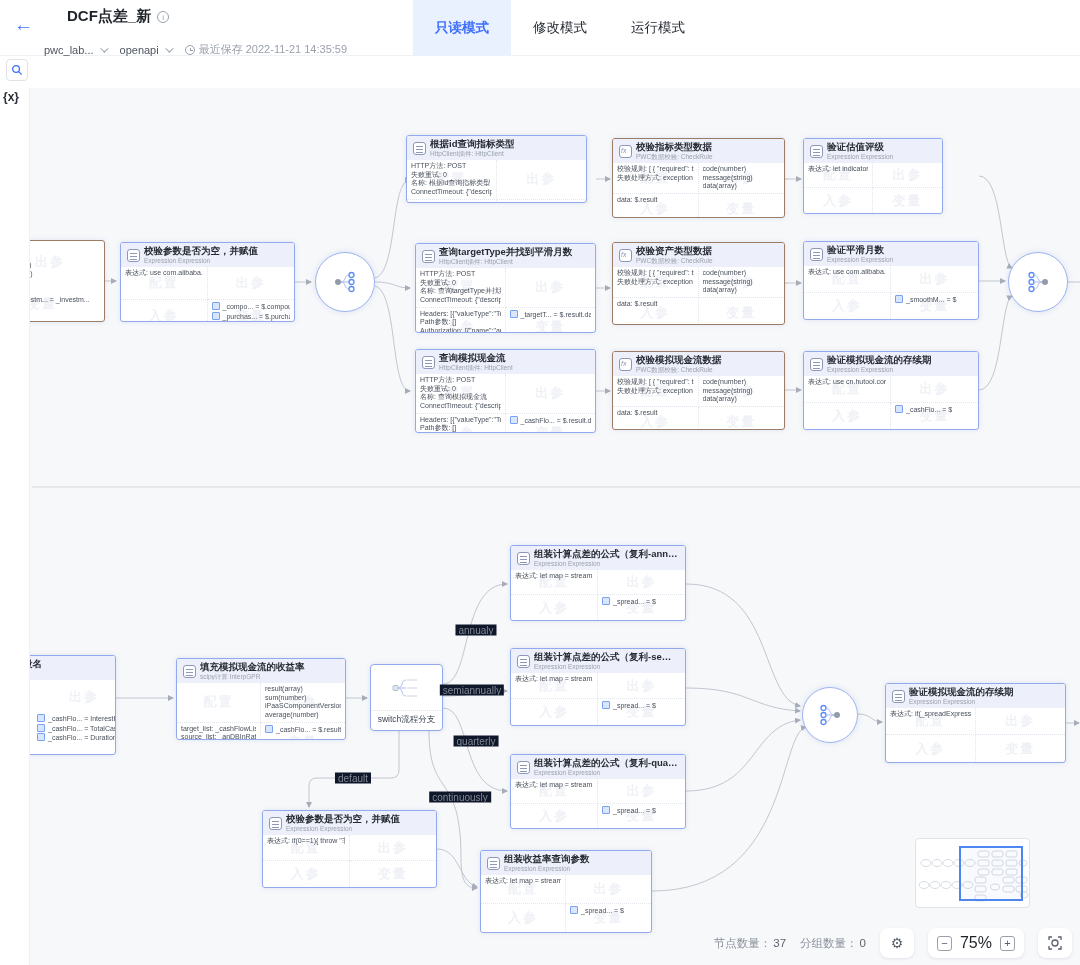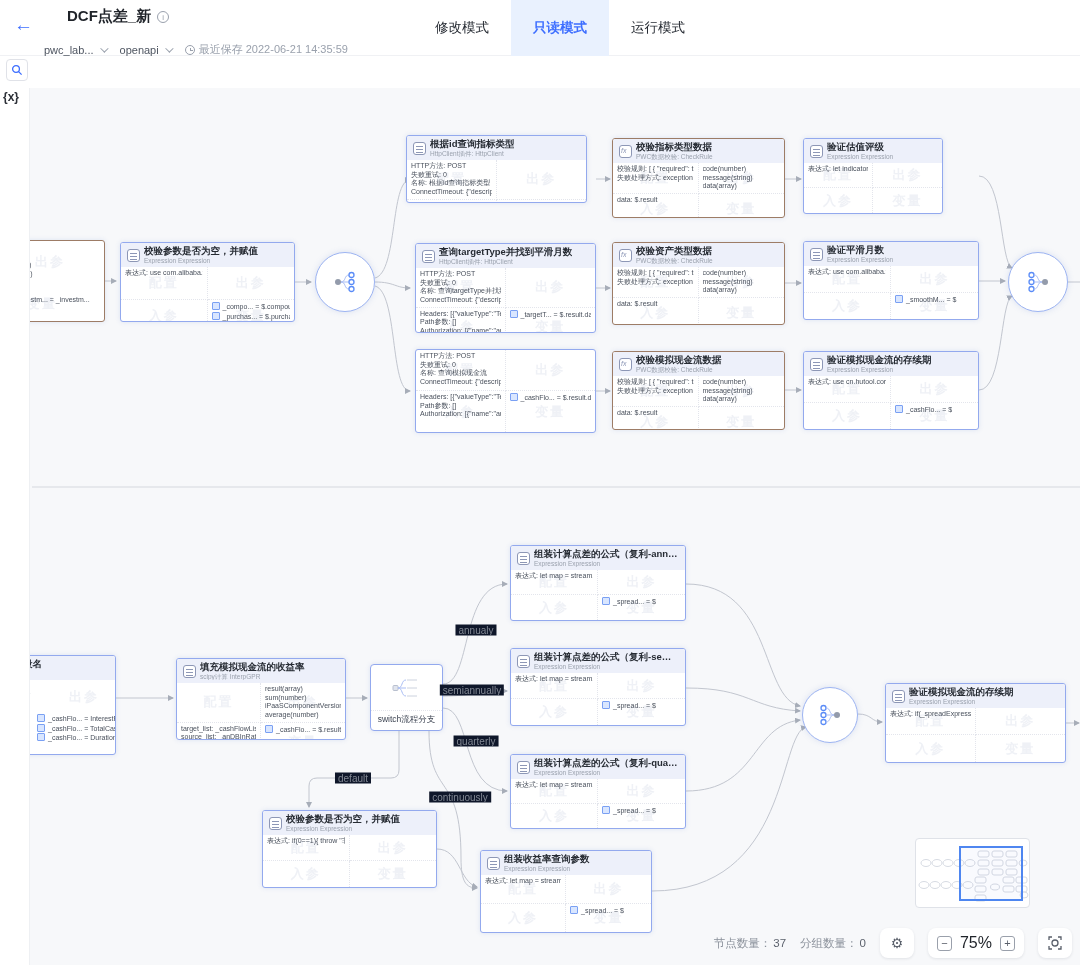--- a/index.html
+++ b/index.html
@@ -142,27 +142,27 @@
       <span class="sel">
           <span>pwc_lab...</span>
           <span class="chev"></span>
         </span>
       <span class="sel">
           <span>openapi</span>
           <span class="chev"></span>
         </span>
       <span class="saved">
           <span class="clock"></span>
-          <span>最近保存 2022-06-21 14:35:59</span>
+          <span>最近保存 2022-11-21 14:35:59</span>
         </span>
     </div>
   </div>
   <div class="tabs">
+    <span class="tab active">只读模式</span>
     <span class="tab">修改模式</span>
-    <span class="tab active">只读模式</span>
     <span class="tab">运行模式</span>
   </div>
 </div>
 
 <div class="searchbtn">
   <svg width="12" height="12" viewBox="0 0 12 12">
     <circle cx="5" cy="5" r="3.4" fill="none" stroke="#3d6eff" stroke-width="1.3"></circle>
     <line x1="7.6" y1="7.6" x2="10.6" y2="10.6" stroke="#3d6eff" stroke-width="1.3"></line>
   </svg>
 </div>
@@ -293,20 +293,27 @@
     <div class="q br">
         <span class="wm">变量</span>
         <div class="cfg">
           <div class="param-row">_targetT... = $.result.data</div>
         </div>
       </div>
   </div>
 </div>
 
 <div class="node" style="left:415px;top:349px;width:181px;height:84px">
+  <div class="nhead">
+    <span class="nicon"></span>
+    <span class="nhtxt">
+        <span class="ntitle">查询模拟现金流</span>
+        <span class="nsub">HttpClient插件: HttpClient</span>
+      </span>
+  </div>
   <div class="nbody">
     <div class="q tl">
         <span class="wm">配置</span>
         <div class="cfg">
           <div class="cfg-line">HTTP方法: POST</div>
           <div class="cfg-line">失败重试: 0</div>
           <div class="cfg-line">名称: 查询模拟现金流</div>
           <div class="cfg-line">ConnectTimeout: {"description"...</div>
         </div>
       </div>

